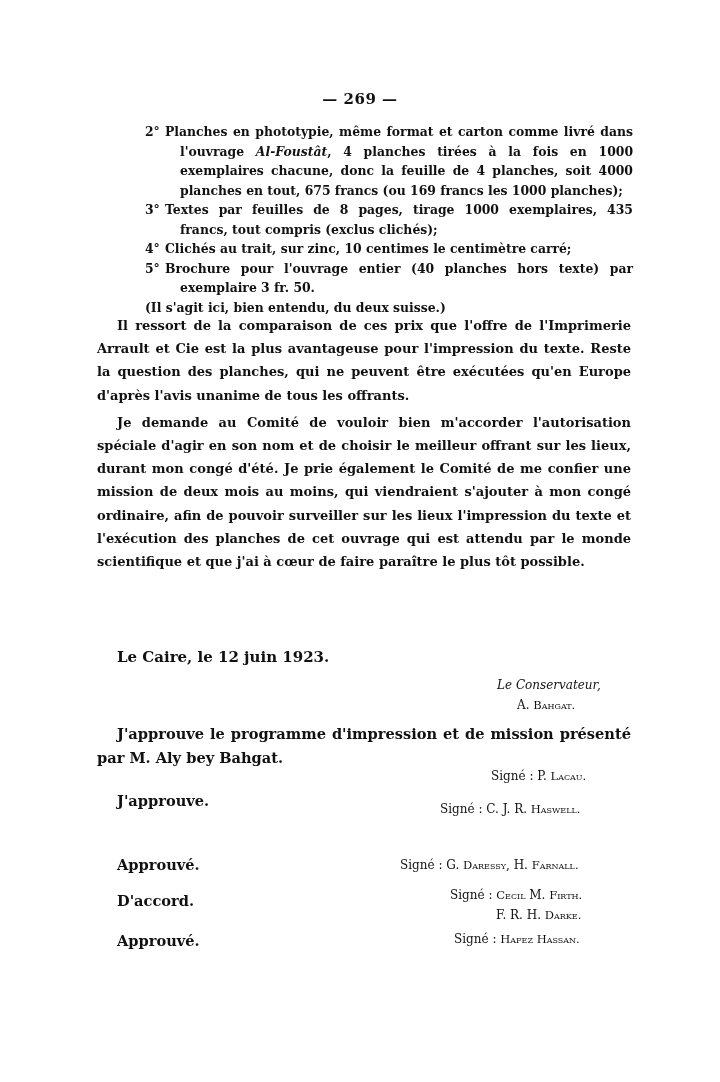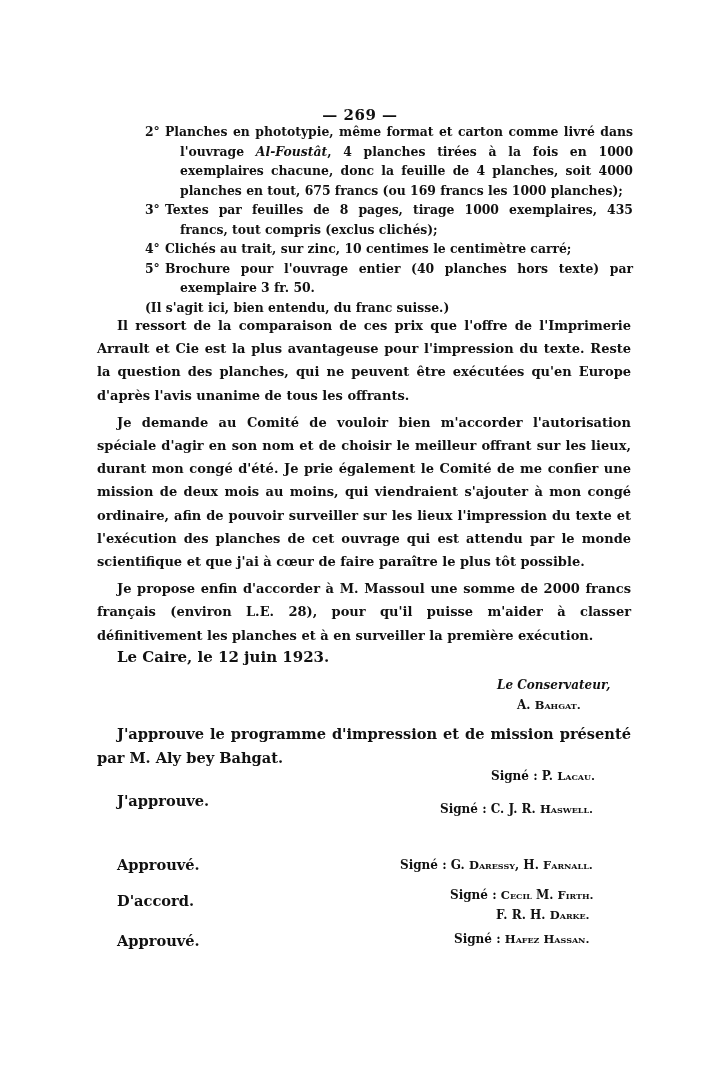--- a/index.html
+++ b/index.html
@@ -3,35 +3,35 @@
 <meta charset="utf-8">
 <style>
   html, body { margin: 0; padding: 0; background: #ffffff; }
   body {
     width: 720px; height: 1082px; position: relative; overflow: hidden;
     font-family: "DejaVu Serif", "Liberation Serif", serif;
     color: #111111;
   }
   .page { position: absolute; left: 0; top: 0; width: 720px; height: 1082px; }
   .pagenum {
-    position: absolute; top: 106px; left: 0; width: 720px; text-align: center;
+    position: absolute; top: 90px; left: 0; width: 720px; text-align: center;
     font-size: 15px; font-weight: bold; letter-spacing: 0.5px;
   }
   .list { position: absolute; left: 145px; top: 122px; width: 488px; font-size: 12.4px; font-weight: bold; line-height: 19.5px; }
   .li { position: relative; padding-left: 35px; text-indent: -35px; text-align: justify; }
   .li .num { display: inline-block; width: 20px; text-indent: 0; }
   .note { font-size: 12.4px; font-weight: bold; line-height: 20px; }
   .body-text {
     position: absolute; left: 97px; top: 314px; width: 534px;
     font-size: 13px; font-weight: bold; line-height: 23.2px;
   }
   .para { text-indent: 20px; text-align: justify; margin: 0; }
   .para + .para { margin-top: 4px; }
   .dateline { position: absolute; left: 117px; font-size: 15px; font-weight: bold; }
-  .sig { position: absolute; font-size: 12px; font-weight: bold; }
+  .sig { position: absolute; font-size: 12px; font-weight: normal; }
   .sc { font-variant: small-caps; font-size: 11.5px; }
   .ital { font-style: italic; }
   .approve-para { position: absolute; left: 97px; top: 722px; width: 534px; font-size: 14.6px; font-weight: bold; line-height: 23.5px; text-indent: 20px; text-align: justify; }
   .left-item { position: absolute; left: 117px; font-size: 14.6px; font-weight: bold; }
   .left-sub { position: absolute; left: 140px; font-size: 14.6px; font-weight: bold; }
 </style>
 </head>
 <body>
 
 <div class="page">
@@ -44,27 +44,26 @@
     </div>
     <div class="li">
       <span class="num">3°</span><span>Textes par feuilles de 8 pages, tirage 1000 exemplaires, 435 francs, tout compris (exclus clichés);</span>
     </div>
     <div class="li">
       <span class="num">4°</span><span>Clichés au trait, sur zinc, 10 centimes le centimètre carré;</span>
     </div>
     <div class="li">
       <span class="num">5°</span><span>Brochure pour l'ouvrage entier (40 planches hors texte) par exemplaire 3 fr. 50.</span>
     </div>
-    <div class="note">(Il s'agit ici, bien entendu, du franc suisse.)</div>
+    <div class="note">(Il s'agit ici, bien entendu, du deux suisse.)</div>
   </div>
 
   <div class="body-text">
     <p class="para">Il ressort de la comparaison de ces prix que l'offre de l'Imprimerie Arrault et Cie est la plus avantageuse pour l'impression du texte. Reste la question des planches, qui ne peuvent être exécutées qu'en Europe d'après l'avis unanime de tous les offrants.</p>
     <p class="para">Je demande au Comité de vouloir bien m'accorder l'autorisation spéciale d'agir en son nom et de choisir le meilleur offrant sur les lieux, durant mon congé d'été. Je prie également le Comité de me confier une mission de deux mois au moins, qui viendraient s'ajouter à mon congé ordinaire, afin de pouvoir surveiller sur les lieux l'impression du texte et l'exécution des planches de cet ouvrage qui est attendu par le monde scientifique et que j'ai à cœur de faire paraître le plus tôt possible.</p>
-    <p class="para">Je propose enfin d'accorder à M. Massoul une somme de 2000 francs français (environ L.E. 28), pour qu'il puisse m'aider à classer définitivement les planches et à en surveiller la première exécution.</p>
   </div>
 
   <div class="dateline" style="top:648px;">Le Caire, le 12 juin 1923.</div>
 
   <div class="sig" style="left:497px; top:678px;">
     <span class="ital">Le Conservateur,</span>
   </div>
   <div class="sig" style="left:517px; top:698px;">
     <span>A. </span><span class="sc">Bahgat.</span>
   </div>

